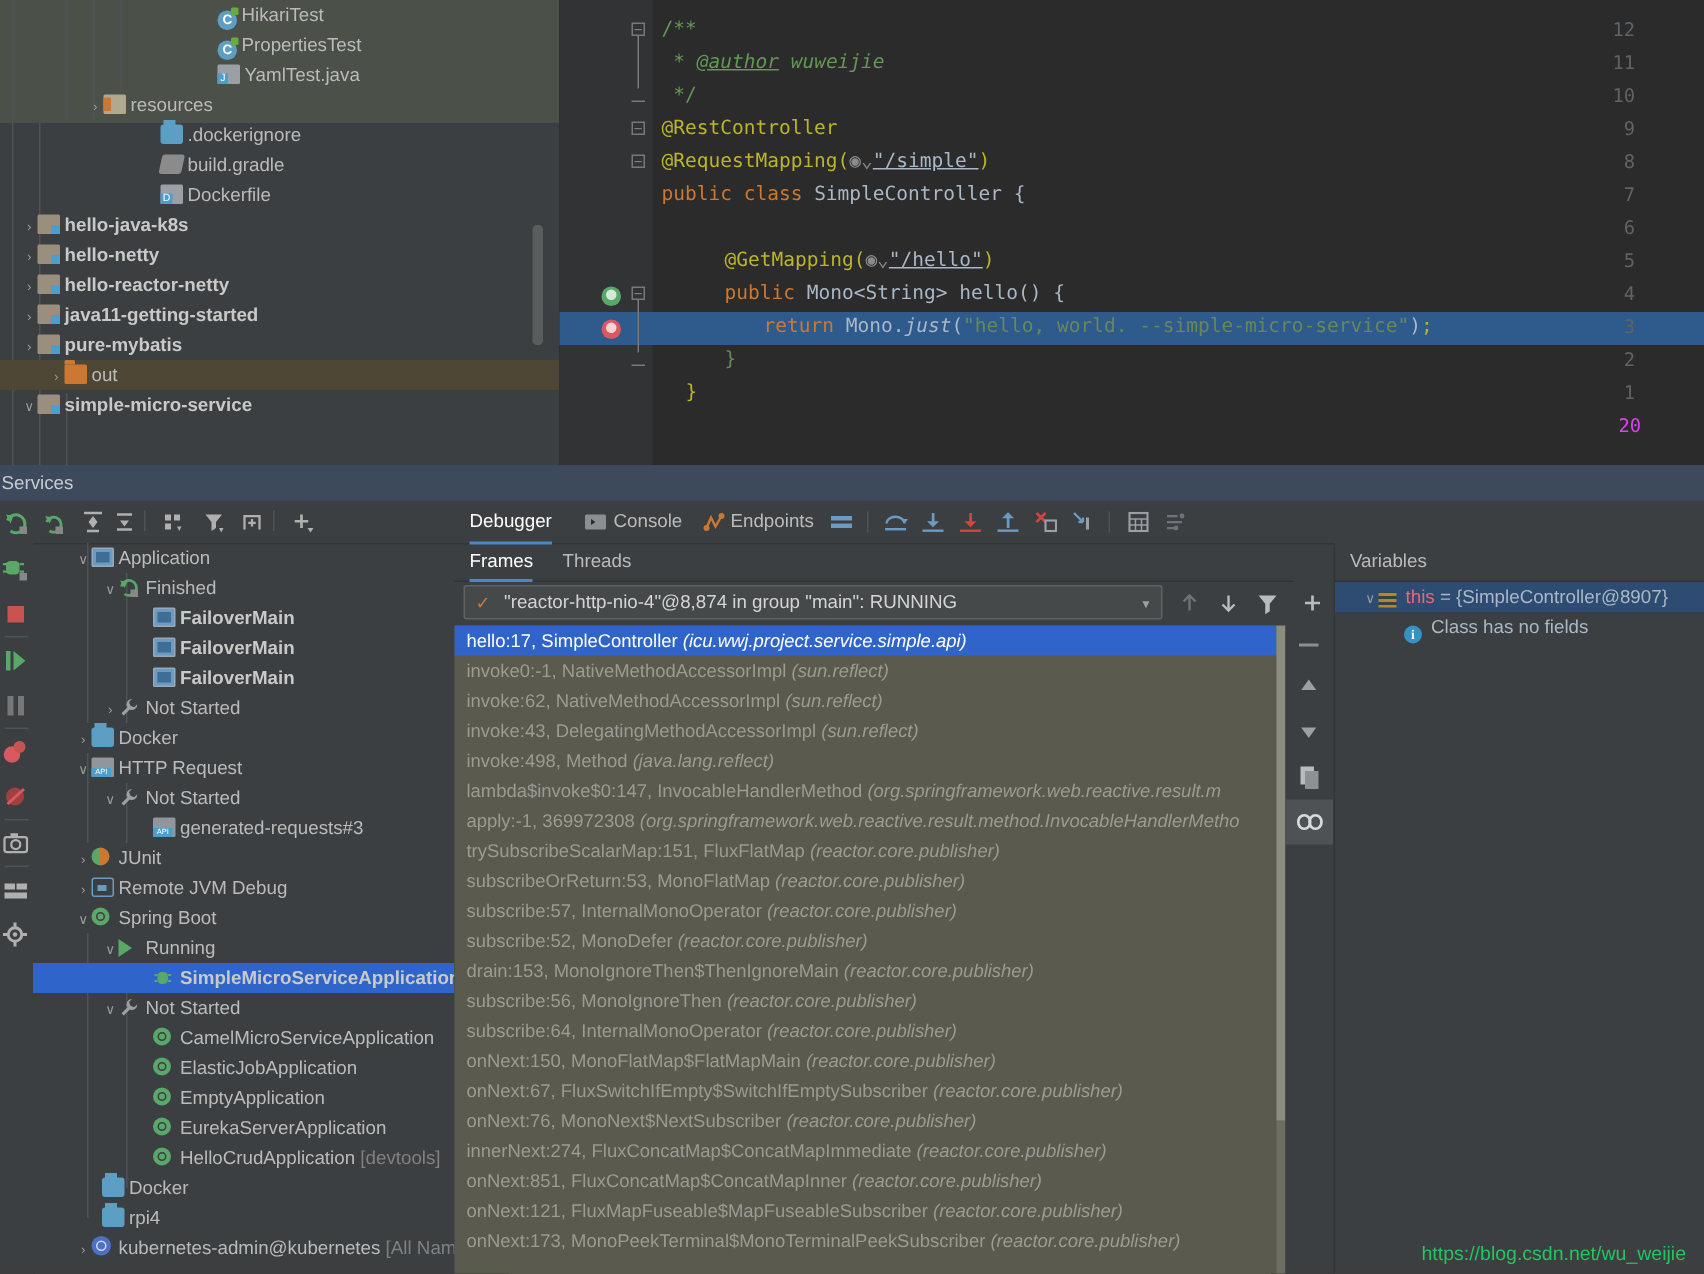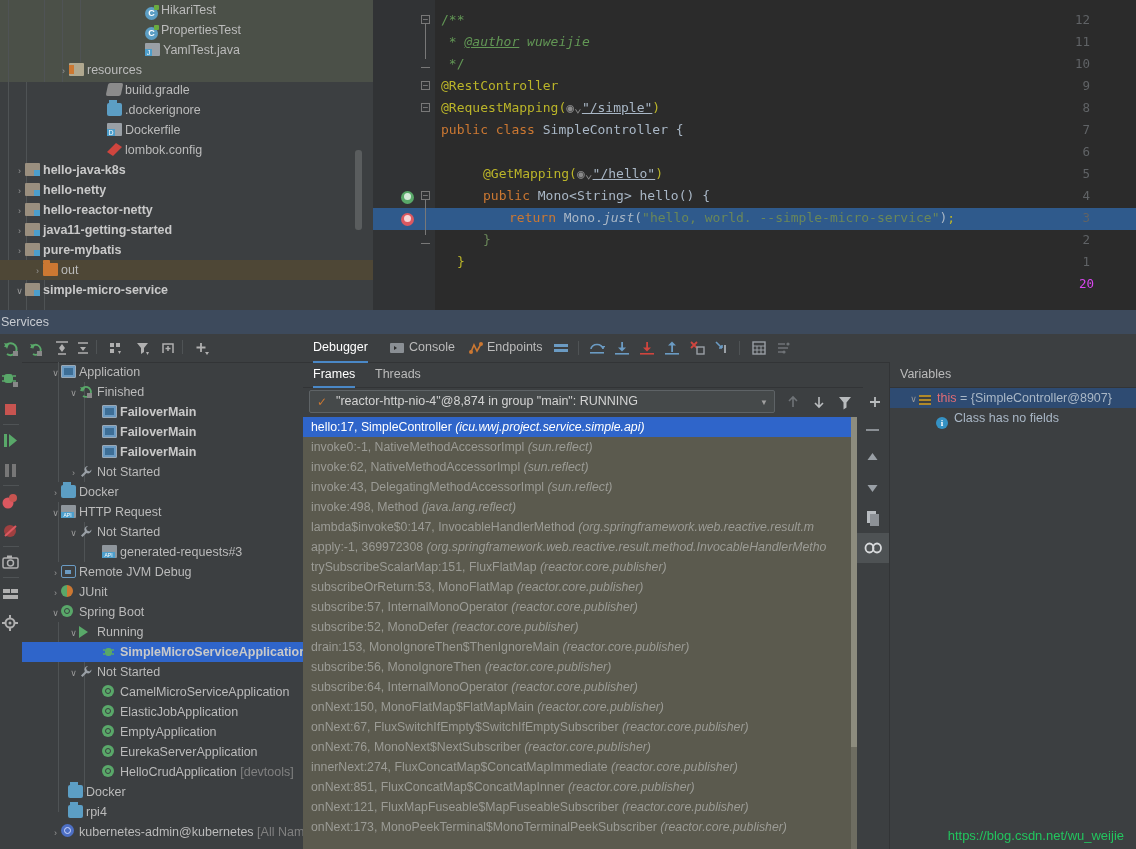--- a/index.html
+++ b/index.html
@@ -162,30 +162,27 @@
       <div class="tree-row" style="padding-left:134px;">
         <span class="arrow"></span><span class="ic ic-test">C</span><span>PropertiesTest</span>
       </div>
       <div class="tree-row" style="padding-left:134px;">
         <span class="arrow"></span><span class="ic ic-java"></span><span>YamlTest.java</span>
       </div>
       <div class="tree-row" style="padding-left:58px;">
         <span class="arrow">›</span><span class="ic ic-res"></span><span>resources</span>
       </div>
       <div class="tree-row" style="padding-left:96px;">
+        <span class="arrow"></span><span class="ic ic-docker"></span><span>.dockerignore</span>
+      </div>
+      <div class="tree-row" style="padding-left:96px;">
         <span class="arrow"></span><span class="ic ic-gradle"></span><span>build.gradle</span>
-      </div>
-      <div class="tree-row" style="padding-left:96px;">
-        <span class="arrow"></span><span class="ic ic-docker"></span><span>.dockerignore</span>
       </div>
       <div class="tree-row" style="padding-left:96px;">
         <span class="arrow"></span><span class="ic ic-dfile"></span><span>Dockerfile</span>
-      </div>
-      <div class="tree-row" style="padding-left:96px;">
-        <span class="arrow"></span><span class="ic ic-lombok"></span><span>lombok.config</span>
       </div>
       <div class="tree-row" style="padding-left:14px;">
         <span class="arrow">›</span><span class="ic ic-mod"></span><span class="bold">hello-java-k8s</span>
       </div>
       <div class="tree-row" style="padding-left:14px;">
         <span class="arrow">›</span><span class="ic ic-mod"></span><span class="bold">hello-netty</span>
       </div>
       <div class="tree-row" style="padding-left:14px;">
         <span class="arrow">›</span><span class="ic ic-mod"></span><span class="bold">hello-reactor-netty</span>
       </div>
@@ -414,23 +411,23 @@
         <div class="srow" style="padding-left:28px;"><span class="arrow">›</span><span class="ic ic-docker"></span><span>Docker</span></div>
 
         <div class="srow" style="padding-left:28px;"><span class="arrow">∨</span><span class="ic ic-http"></span><span>HTTP Request</span></div>
 
         <div class="srow" style="padding-left:46px;"><span class="arrow">∨</span><span class="ic"><svg width="14" height="13" viewBox="0 0 14 13">
                 <path d="M9 1 a3.5 3.5 0 0 0 -3 5.5 L2 10.5 l1.5 1.5 L7.5 8 A3.5 3.5 0 0 0 12.5 4.5 L10.5 6.5 L8 5.5 L7 3 z" fill="#9aa0a6"></path>
               </svg></span><span>Not Started</span></div>
 
         <div class="srow" style="padding-left:80px;"><span class="ic ic-http"></span><span>generated-requests#3</span></div>
 
+        <div class="srow" style="padding-left:28px;"><span class="arrow">›</span><span class="ic"><span class="ic-junit" style="display:inline-block;vertical-align:1px;"></span></span><span>JUnit</span></div>
+
         <div class="srow" style="padding-left:28px;"><span class="arrow">›</span><span class="ic ic-rjvm"></span><span>Remote JVM Debug</span></div>
-
-        <div class="srow" style="padding-left:28px;"><span class="arrow">›</span><span class="ic"><span class="ic-junit" style="display:inline-block;vertical-align:1px;"></span></span><span>JUnit</span></div>
 
         <div class="srow" style="padding-left:28px;"><span class="arrow">∨</span><span class="ic"><span class="ic-spring" style="display:inline-block;vertical-align:1px;position:relative;"></span></span><span>Spring Boot</span></div>
 
         <div class="srow" style="padding-left:46px;"><span class="arrow">∨</span><span class="ic"><span class="ic-play" style="display:inline-block;vertical-align:0px;"></span></span><span>Running</span></div>
 
         <div class="srow sel" style="padding-left:80px;"><span class="ic"><svg width="13" height="12" viewBox="0 0 13 12">
                 <rect x="3" y="2" width="7" height="8" rx="3" fill="#59a869"></rect>
                 <path d="M1 4 h2 M1 8 h2 M10 4 h2 M10 8 h2" stroke="#59a869" stroke-width="1.4"></path>
               </svg></span><span class="bold">SimpleMicroServiceApplication</span></div>
 

